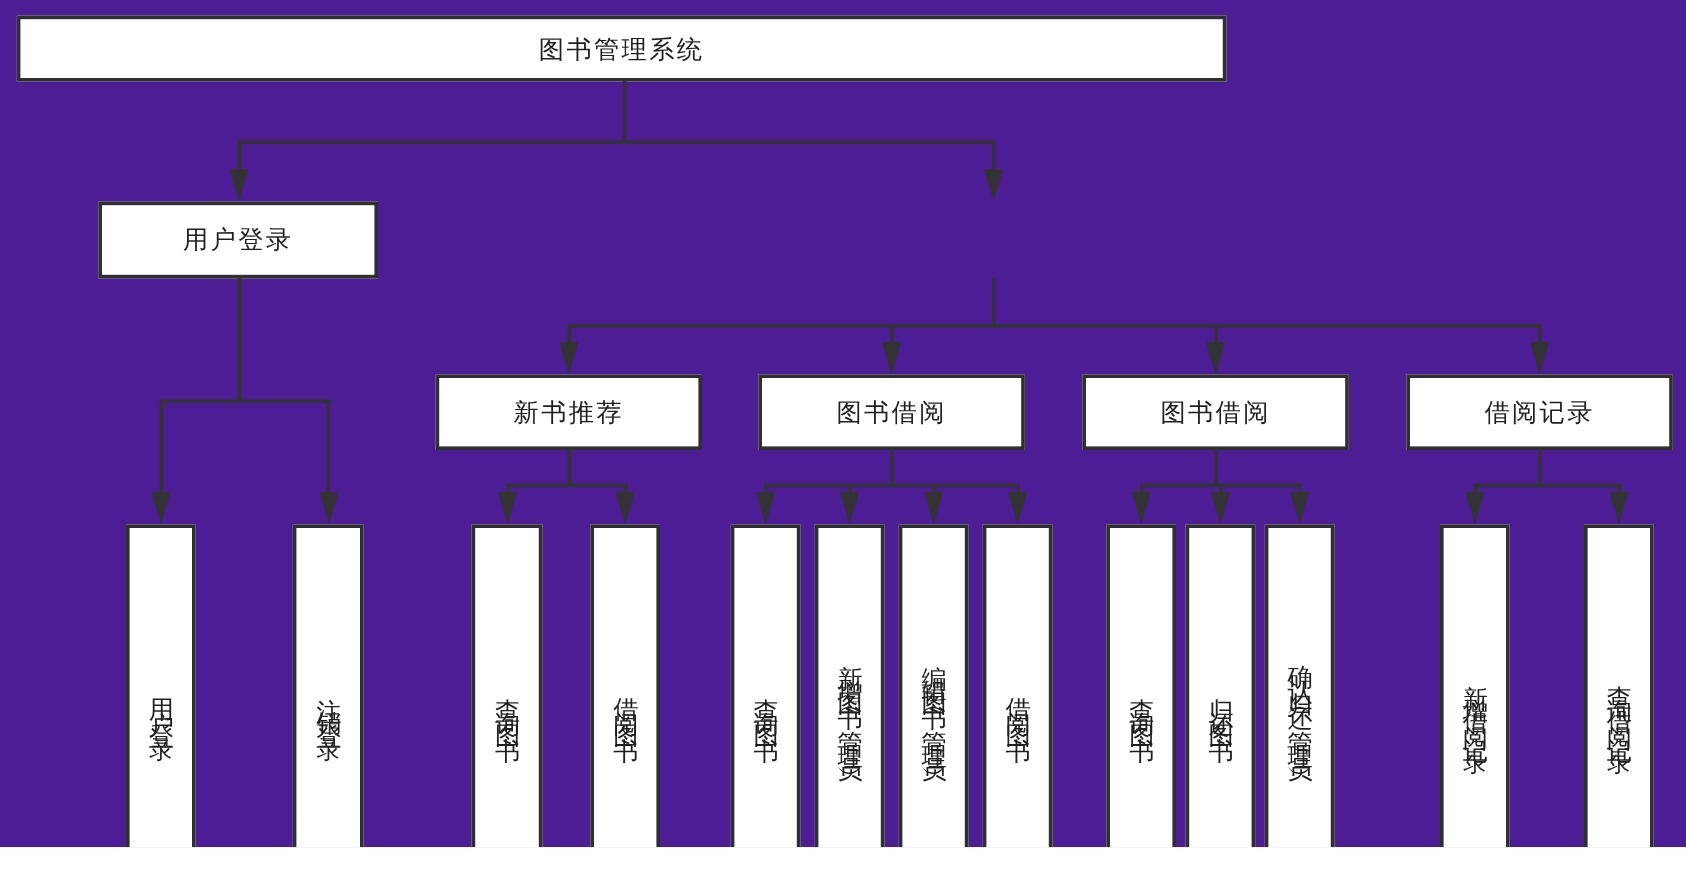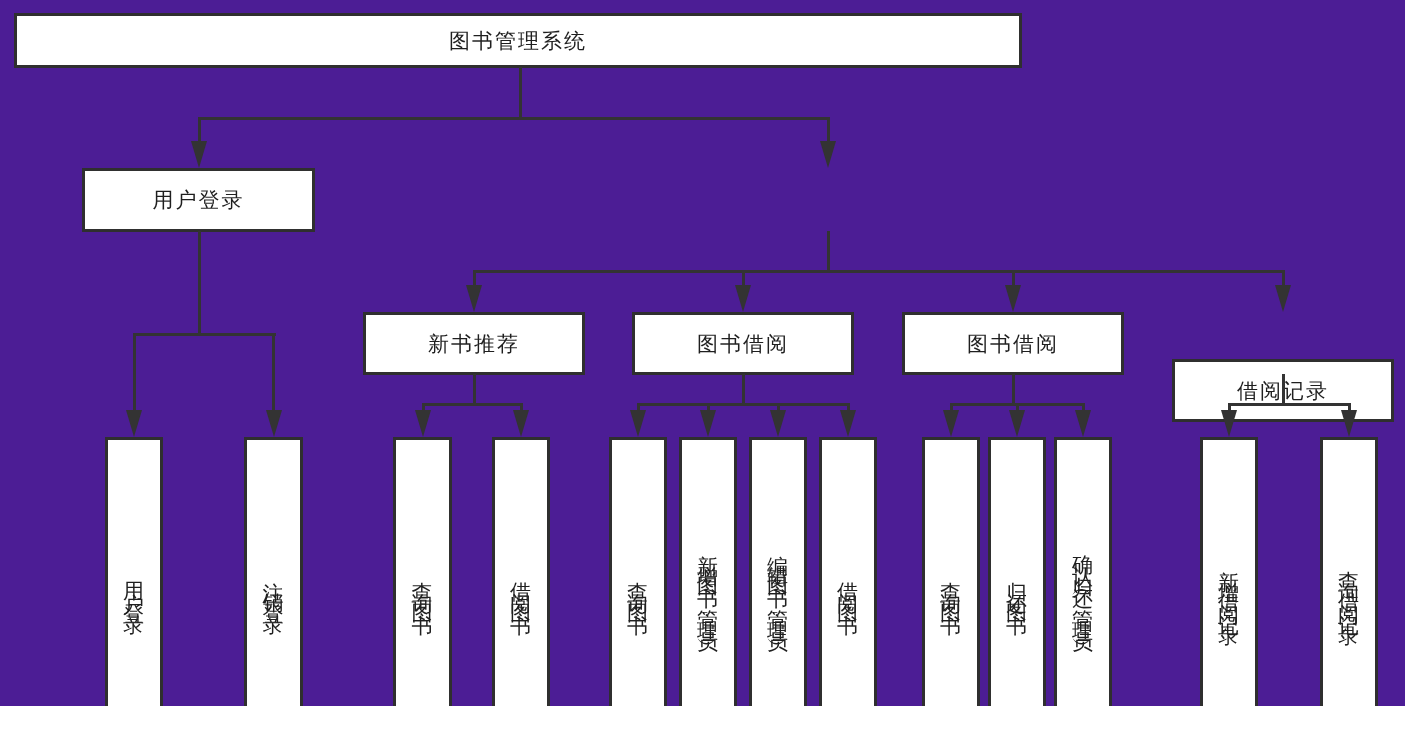--- a/index.html
+++ b/index.html
@@ -60,21 +60,21 @@
 
   <div class="node hnode" style="left:363px;top:312px;width:222px;height:63px;">
     <span>新书推荐</span>
   </div>
   <div class="node hnode" style="left:632px;top:312px;width:222px;height:63px;">
     <span>图书借阅</span>
   </div>
   <div class="node hnode" style="left:902px;top:312px;width:222px;height:63px;">
     <span>图书借阅</span>
   </div>
-  <div class="node hnode" style="left:1172px;top:312px;width:222px;height:63px;margin-top:47px;">
+  <div class="node hnode" style="left:1172px;top:312px;width:222px;height:63px;">
     <span>借阅记录</span>
   </div>
 
   <div class="line" style="left:198px;top:231px;width:3px;height:104px;"></div>
   <div class="line" style="left:133px;top:333px;width:143px;height:3px;"></div>
   <div class="line" style="left:133px;top:335px;width:3px;height:77px;"></div>
   <div class="line" style="left:272px;top:335px;width:3px;height:77px;"></div>
   <div class="arrow" style="left:126px;top:410px;"></div>
   <div class="arrow" style="left:266px;top:410px;"></div>
 

